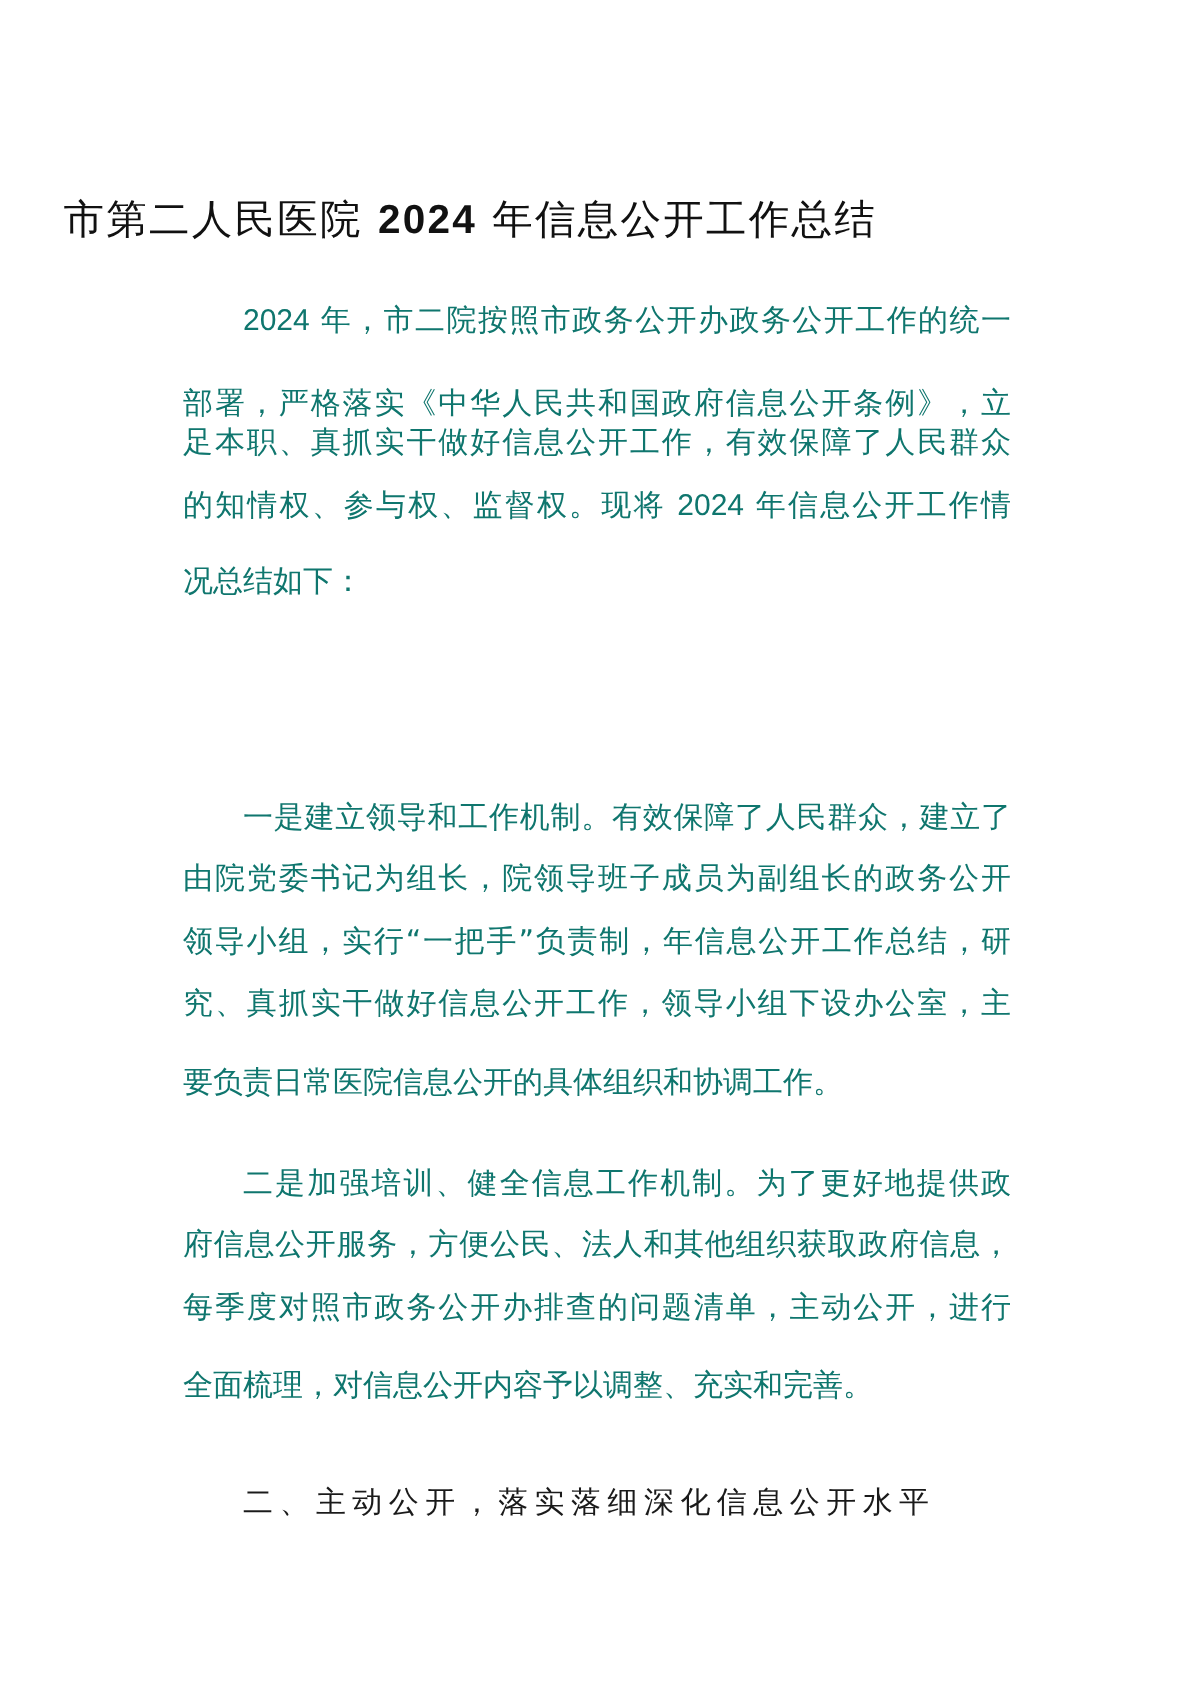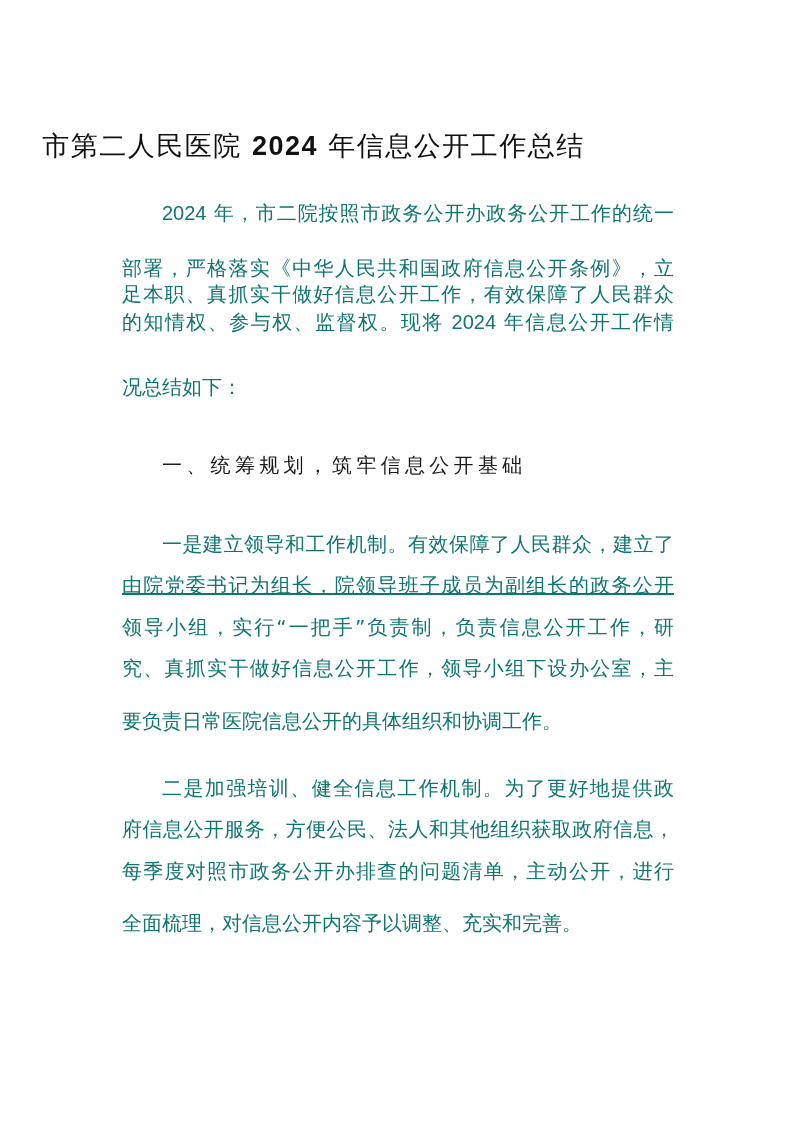--- a/index.html
+++ b/index.html
@@ -79,35 +79,35 @@
   <div class="title">
     <span>市第二人民医院</span>
     <span class="num-bold">2024</span>
     <span>年信息公开工作总结</span>
   </div>
 
   <div>
     <div class="line indent" style="top:199px;"><span class="num">2024</span><span> 年，市二院按照市政务公开办政务公开工作的统一</span></div>
     <div class="line" style="top:254px;">部署，严格落实《中华人民共和国政府信息公开条例》，立</div>
     <div class="line" style="top:280px;">足本职、真抓实干做好信息公开工作，有效保障了人民群众</div>
-    <div class="line" style="top:308px;"><span>的知情权、参与权、监督权。现将 </span><span class="num">2024</span><span> 年信息公开工作情</span></div>
+    <div class="line" style="top:322px;"><span>的知情权、参与权、监督权。现将 </span><span class="num">2024</span><span> 年信息公开工作情</span></div>
     <div class="line last" style="top:362px;">况总结如下：</div>
   </div>
 
-  <div class="heading" style="top:451px;">一、统筹规划，筑牢信息公开基础</div>
 
   <div>
     <div class="line indent" style="top:530px;">一是建立领导和工作机制。有效保障了人民群众，建立了</div>
-    <div class="line" style="top:571px;text-decoration:underline;">由院党委书记为组长，院领导班子成员为副组长的政务公开</div>
-    <div class="line" style="top:613px;">领导小组，实行“一把手”负责制，负责信息公开工作，研</div>
+    <div class="line" style="top:571px;">由院党委书记为组长，院领导班子成员为副组长的政务公开</div>
+    <div class="line" style="top:613px;">领导小组，实行“一把手”负责制，年信息公开工作总结，研</div>
     <div class="line" style="top:654px;">究、真抓实干做好信息公开工作，领导小组下设办公室，主</div>
     <div class="line last" style="top:696px;">要负责日常医院信息公开的具体组织和协调工作。</div>
   </div>
 
   <div>
     <div class="line indent" style="top:774px;">二是加强培训、健全信息工作机制。为了更好地提供政</div>
     <div class="line" style="top:815px;">府信息公开服务，方便公民、法人和其他组织获取政府信息，</div>
     <div class="line" style="top:857px;">每季度对照市政务公开办排查的问题清单，主动公开，进行</div>
     <div class="line last" style="top:898px;">全面梳理，对信息公开内容予以调整、充实和完善。</div>
   </div>
 
+  <div class="heading" style="top:987px;">二、主动公开，落实落细深化信息公开水平</div>
 
 </div>
 
 </body></html>

